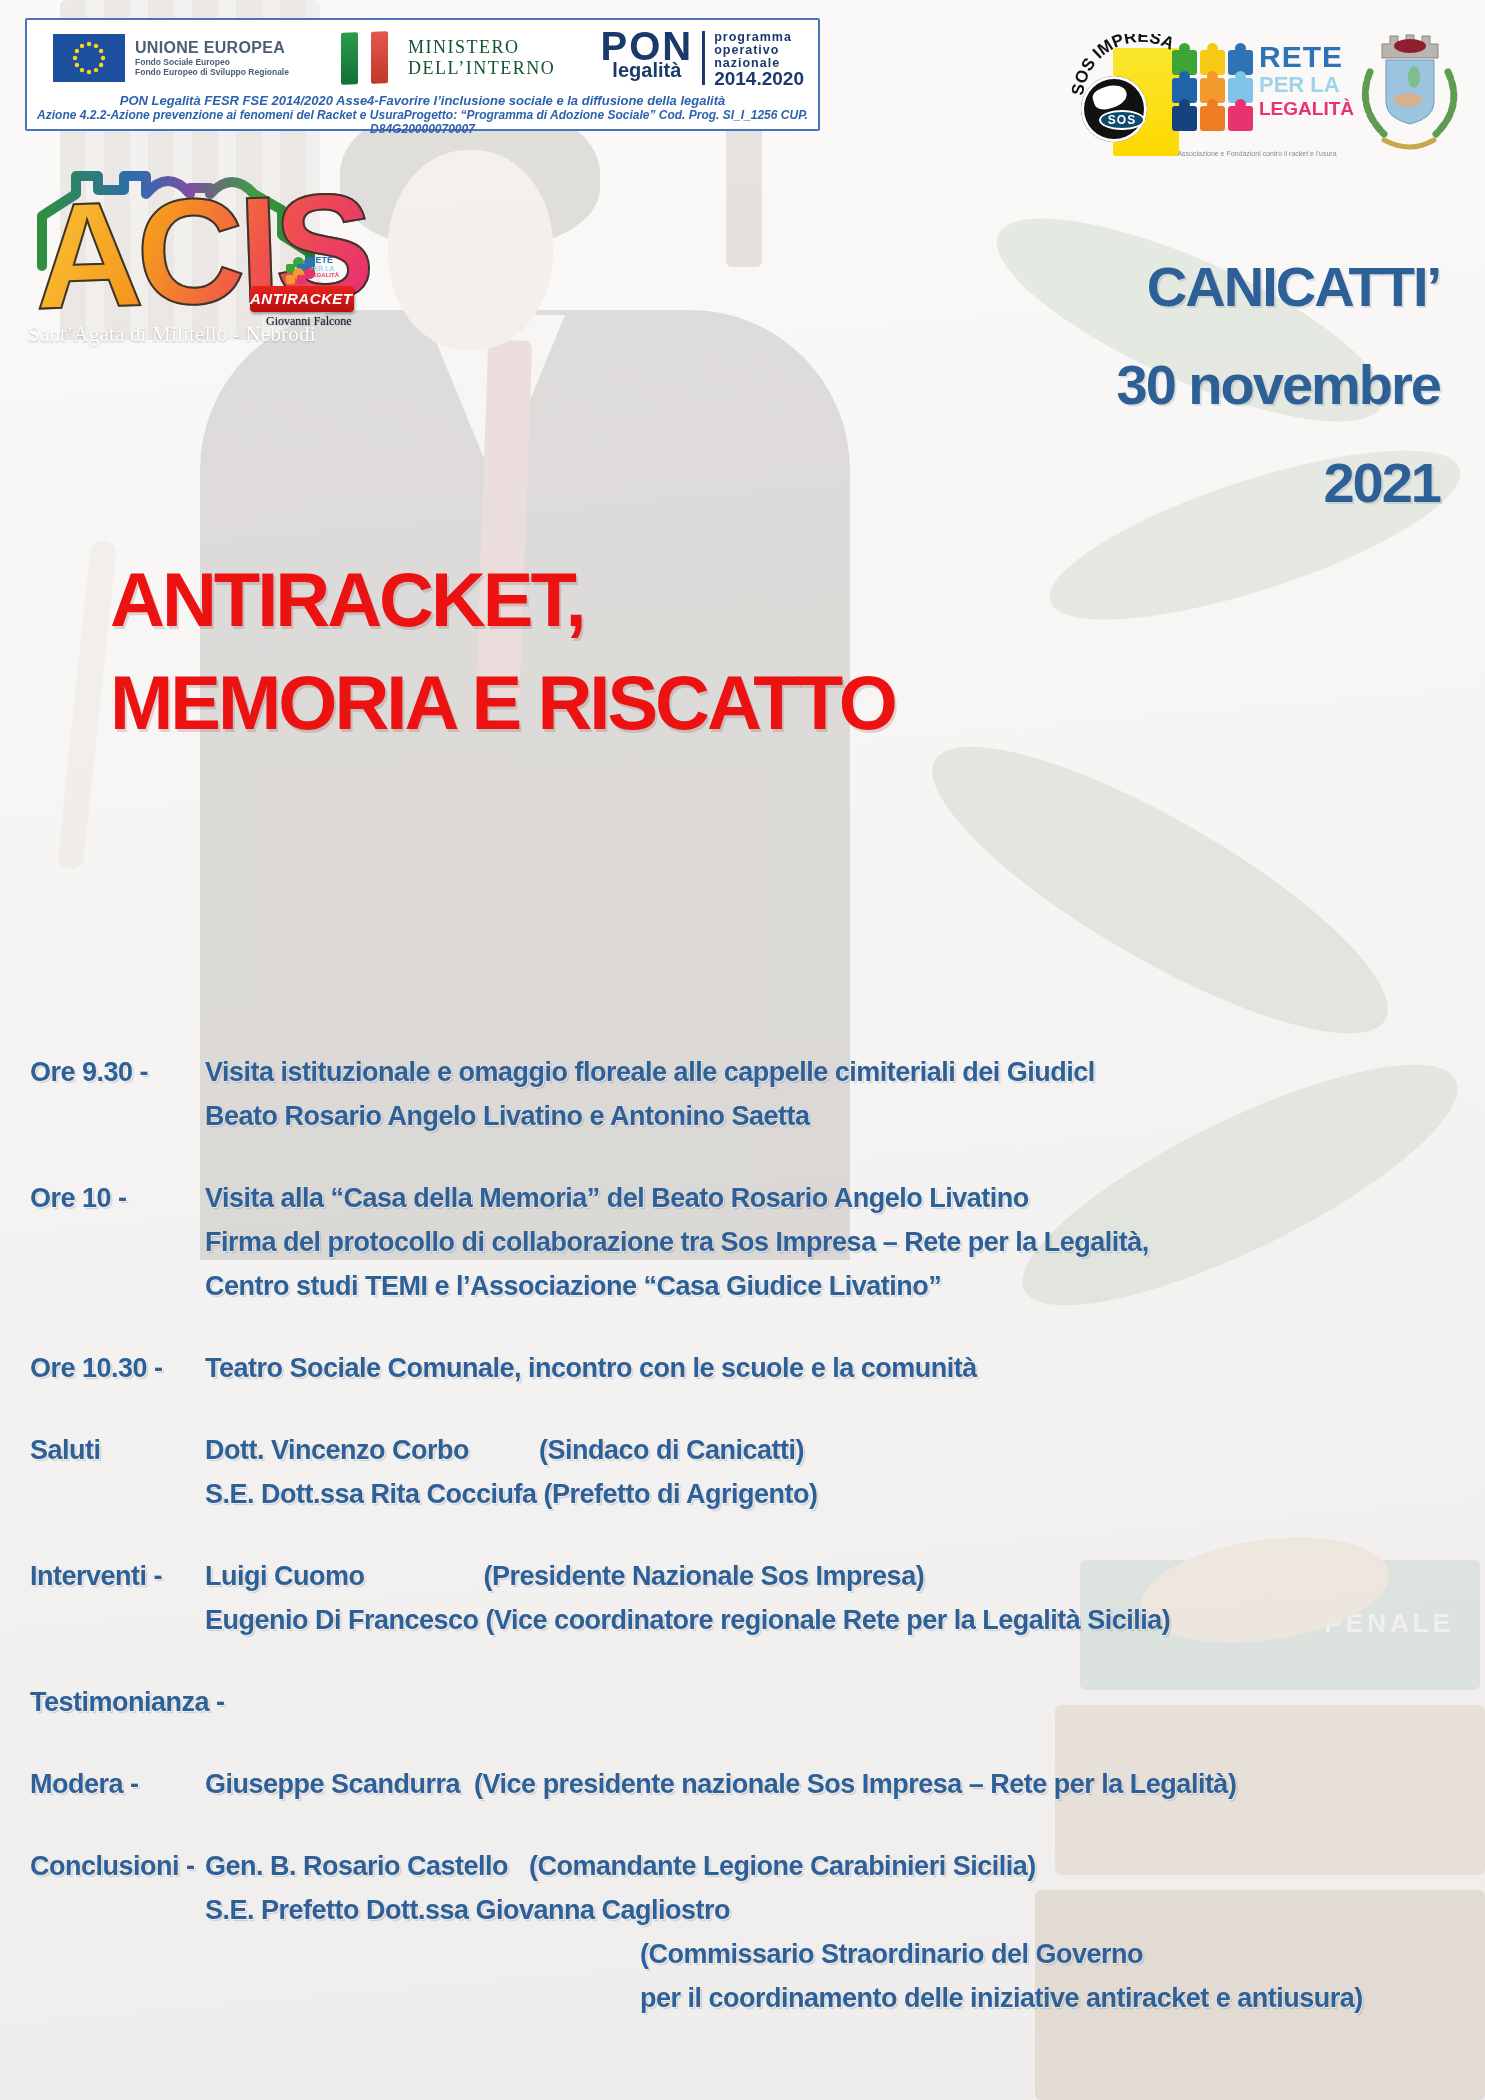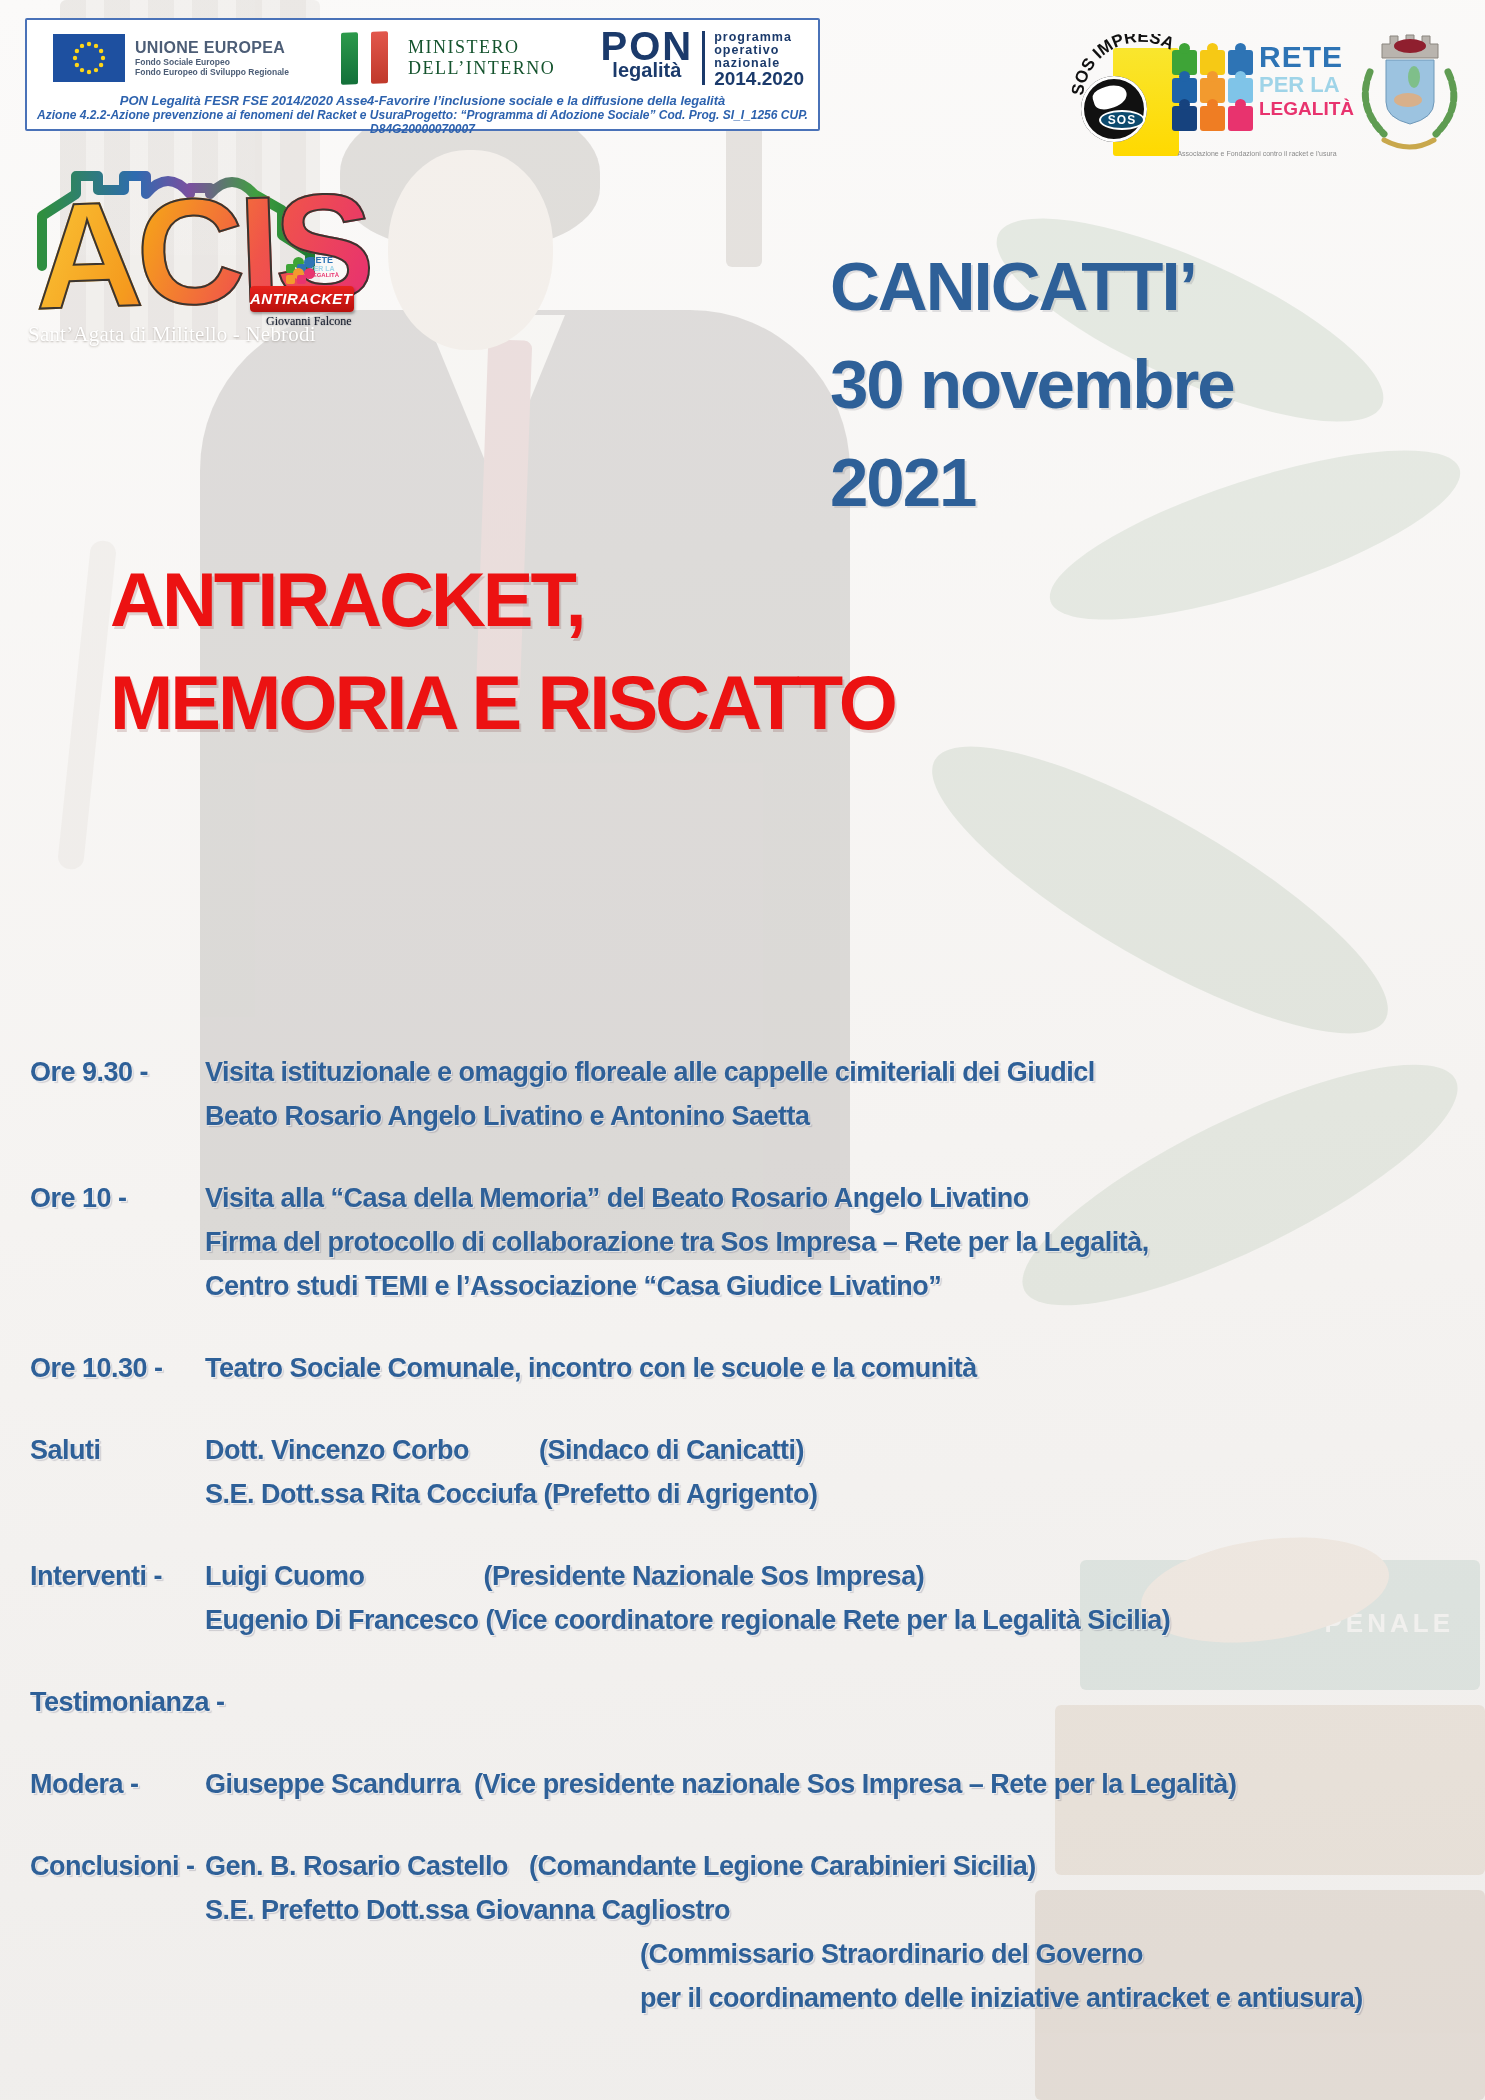--- a/index.html
+++ b/index.html
@@ -106,22 +106,22 @@
     background:linear-gradient(180deg,#e8231d,#b80f0c); border-radius:4px;
     color:#fff; font-weight:800; font-style:italic; font-size:15px; text-align:left; line-height:26px;
     box-shadow:1px 2px 3px rgba(0,0,0,.35); letter-spacing:.5px;}
   .acis-falcone { position:absolute; left:238px; top:176px; font-family:"Liberation Serif", serif;
     font-size:12px; color:#0f172a; text-shadow:0 0 2px rgba(0,0,0,.4);}
   .location { position:absolute; left:28px; top:322px; width:330px;
     font-family:"Liberation Serif", serif; font-size:21px; color:#fff;
     text-shadow:0 1px 2px rgba(120,110,100,.45); letter-spacing:.2px;}
 
   
-  .event-head { position:absolute; left:830px; top:238px; width:610px; text-align:left;
-    color:var(--blue,#2e6098); font-weight:800; font-size:69px; line-height:98px; letter-spacing:-2px;
+  .event-head { position:absolute; left:830px; top:238px; width:610px; text-align:right;
+    color:var(--blue,#2e6098); font-weight:800; font-size:56px; line-height:98px; letter-spacing:-2px;
     text-shadow:2px 2px 0 rgba(40,40,60,.12);}
   .event-title { position:absolute; left:110px; top:548px; width:910px; 
     color:var(--red,#ec1212); font-weight:800; font-size:76px; line-height:103px; letter-spacing:-3px;
     text-shadow:2px 3px 0 rgba(90,10,10,.15);}
 
   
   .schedule { position:absolute; left:30px; top:1050px; width:1430px;
     color:var(--blue,#2e6098); font-weight:bold; font-size:27px; letter-spacing:-.5px;
     text-shadow:1px 1px 0 rgba(255,255,255,.6), 2px 2px 1px rgba(40,40,70,.18);}
   .sched-row { display:flex; margin-bottom:38px; }

